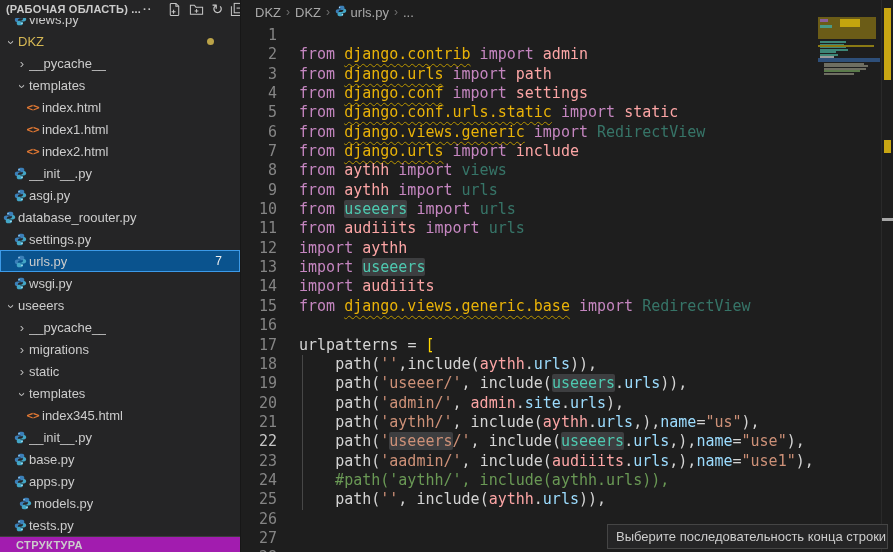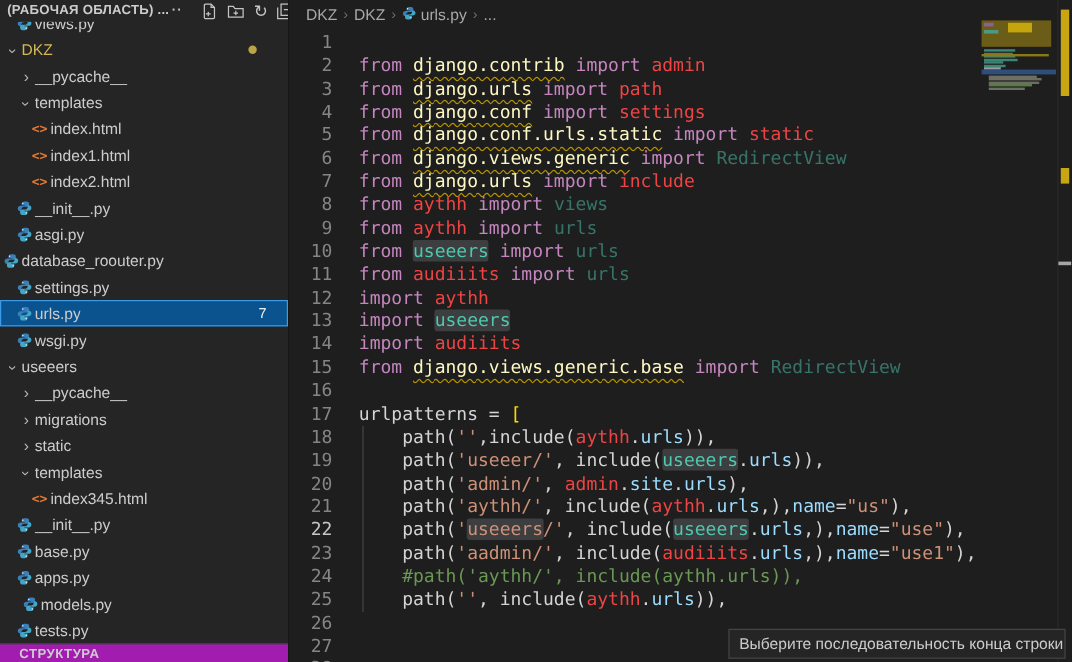--- a/index.html
+++ b/index.html
@@ -40,22 +40,22 @@
   .breadcrumb .sep { color:#6e6e6e; font-size:12px; }
   .breadcrumb .bc-item { cursor:pointer; }
   .code { position:absolute; left:0; top:26px; right:0; font-family:"DejaVu Sans Mono", monospace;
     font-size:15px; }
   .line { position:relative; height:19.35px; line-height:19.35px; white-space:pre; }
   .num { position:absolute; left:0; width:36px; text-align:right; color:#858585; }
   .line.cur .num { color:#c6c6c6; }
   .txt { position:absolute; left:58px; right:0; }
   .guide { position:absolute; left:61px; top:0; bottom:0; border-left:1px solid #474747; }
   .kw  { color:#C586C0; }
-  .mod { color:#ef4444; }
-  .modsq { color:#fef9c3; text-decoration:underline wavy #B89500 1px; text-underline-offset:4px;text-align:center; }
+  .mod { color:#fca5a5; }
+  .modsq { color:#eab308; text-decoration:underline wavy #B89500 1px; text-underline-offset:4px;text-align:center; }
   .modhl { color:#4EC9B0; background:rgba(99,103,106,.45); border-radius:2px; }
   .fade { color:#4EC9B0; opacity:.5; }
   .fn  { color:#d4d4d4; }
   .prop{ color:#9CDCFE; }
   .str { color:#CE9178; }
   .strhl { color:#CE9178; background:rgba(99,103,106,.45); border-radius:2px; }
   .cmt { color:#6A9955; }
   .pun { color:#d4d4d4; }
   .brk { color:#FFD700; }
 

